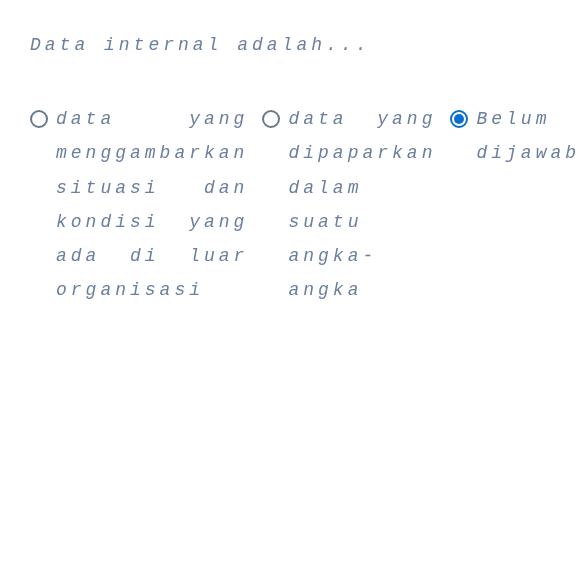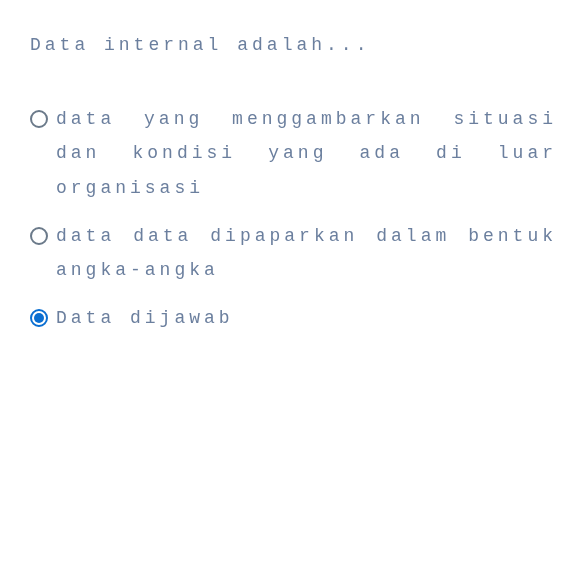--- a/index.html
+++ b/index.html
@@ -1,35 +1,36 @@
 <!DOCTYPE html>
 <html><head>
   <meta charset="utf-8">
   <style>
     * {
       margin: 0;
       padding: 0;
       box-sizing: border-box;
+      font-style: italic;
     }
     body {
       font-family: "Courier New", Courier, monospace;
       font-size: 18px;
       color: #6b7f9e;
       background: #ffffff;
       padding: 28px 30px;
       width: 587px;
       letter-spacing: 4px;
       line-height: 1.9;
     }
     .question-text {
       margin-bottom: 40px;
     }
     .options {
       display: flex;
-      flex-direction: column;
+      flex-direction: row;
       gap: 14px;
     }
     .option {
       display: flex;
       align-items: flex-start;
       gap: 8px;
     }
     .radio {
       width: 18px;
       height: 18px;
@@ -68,19 +69,19 @@
 
 <div class="question-text">Data internal adalah...</div>
 
 <div class="options">
   <div class="option">
     <div class="radio"></div>
     <div class="option-text">data yang menggambarkan situasi dan kondisi yang ada di luar organisasi</div>
   </div>
   <div class="option">
     <div class="radio"></div>
-    <div class="option-text">data data dipaparkan dalam bentuk angka-angka</div>
+    <div class="option-text">data yang dipaparkan dalam suatu angka-angka</div>
   </div>
   <div class="option">
     <div class="radio selected"></div>
-    <div class="option-text no-justify">Data dijawab</div>
+    <div class="option-text no-justify">Belum dijawab</div>
   </div>
 </div>
 
 </body></html>

